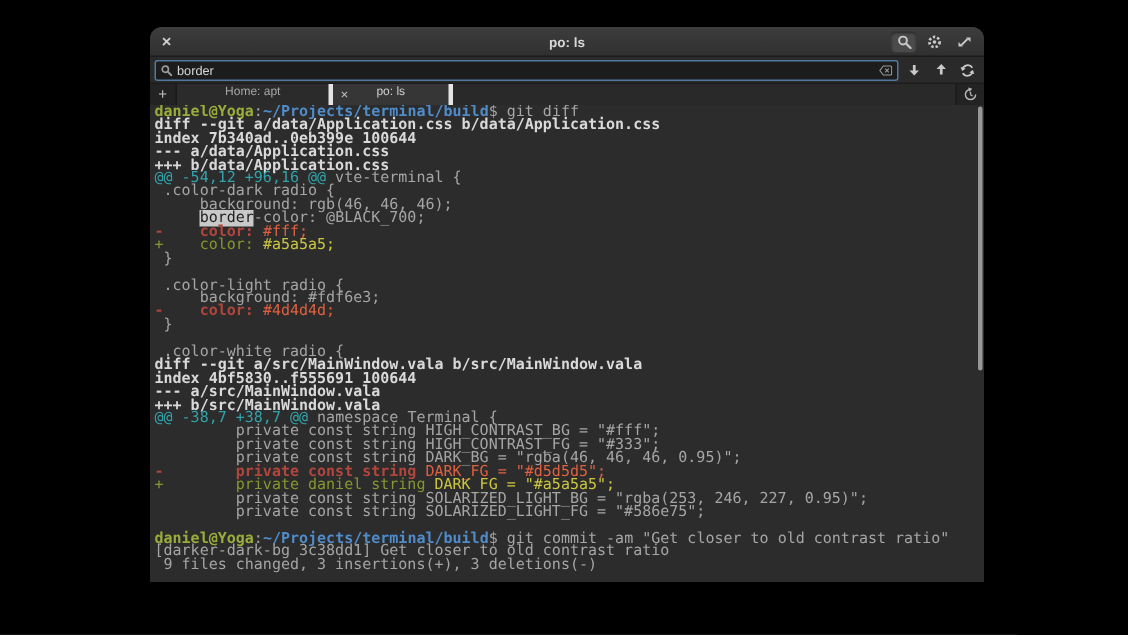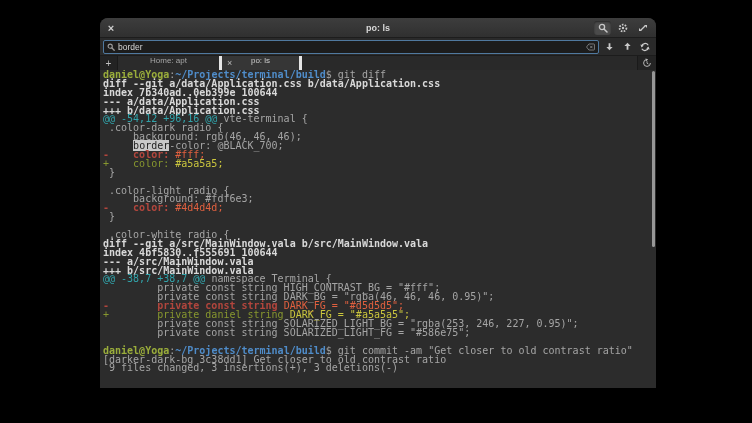--- a/index.html
+++ b/index.html
@@ -224,20 +224,21 @@
       <div class="term-line"><span class="seg-minus">-    color: </span><span class="seg-minushl">#4d4d4d;</span></div>
       <div class="term-line"><span class="seg-plain"> }</span></div>
       <div class="term-line"></div>
       <div class="term-line"><span class="seg-plain"> .color-white radio {</span></div>
       <div class="term-line"><span class="seg-bold">diff --git a/src/MainWindow.vala b/src/MainWindow.vala</span></div>
       <div class="term-line"><span class="seg-bold">index 4bf5830..f555691 100644</span></div>
       <div class="term-line"><span class="seg-bold">--- a/src/MainWindow.vala</span></div>
       <div class="term-line"><span class="seg-bold">+++ b/src/MainWindow.vala</span></div>
       <div class="term-line"><span class="seg-hunk">@@ -38,7 +38,7 @@</span><span class="seg-plain"> namespace Terminal {</span></div>
       <div class="term-line"><span class="seg-plain">         private const string HIGH_CONTRAST_BG = "#fff";</span></div>
+      <div class="term-line"><span class="seg-plain">         private const string HIGH_CONTRAST_FG = "#333";</span></div>
       <div class="term-line"><span class="seg-plain">         private const string DARK_BG = "rgba(46, 46, 46, 0.95)";</span></div>
       <div class="term-line"><span class="seg-minus">-        private const string </span><span class="seg-minushl">DARK_FG = "#d5d5d5";</span></div>
       <div class="term-line"><span class="seg-plus">+        private daniel string </span><span class="seg-plushl">DARK_FG = "#a5a5a5";</span></div>
       <div class="term-line"><span class="seg-plain">         private const string SOLARIZED_LIGHT_BG = "rgba(253, 246, 227, 0.95)";</span></div>
       <div class="term-line"><span class="seg-plain">         private const string SOLARIZED_LIGHT_FG = "#586e75";</span></div>
       <div class="term-line"></div>
       <div class="term-line"><span class="seg-user">daniel@Yoga</span><span class="seg-plain">:</span><span class="seg-path">~/Projects/terminal/build</span><span class="seg-plain">$ git commit -am "Get closer to old contrast ratio"</span></div>
       <div class="term-line"><span class="seg-plain">[darker-dark-bg 3c38dd1] Get closer to old contrast ratio</span></div>
       <div class="term-line"><span class="seg-plain"> 9 files changed, 3 insertions(+), 3 deletions(-)</span></div>
     </div>

